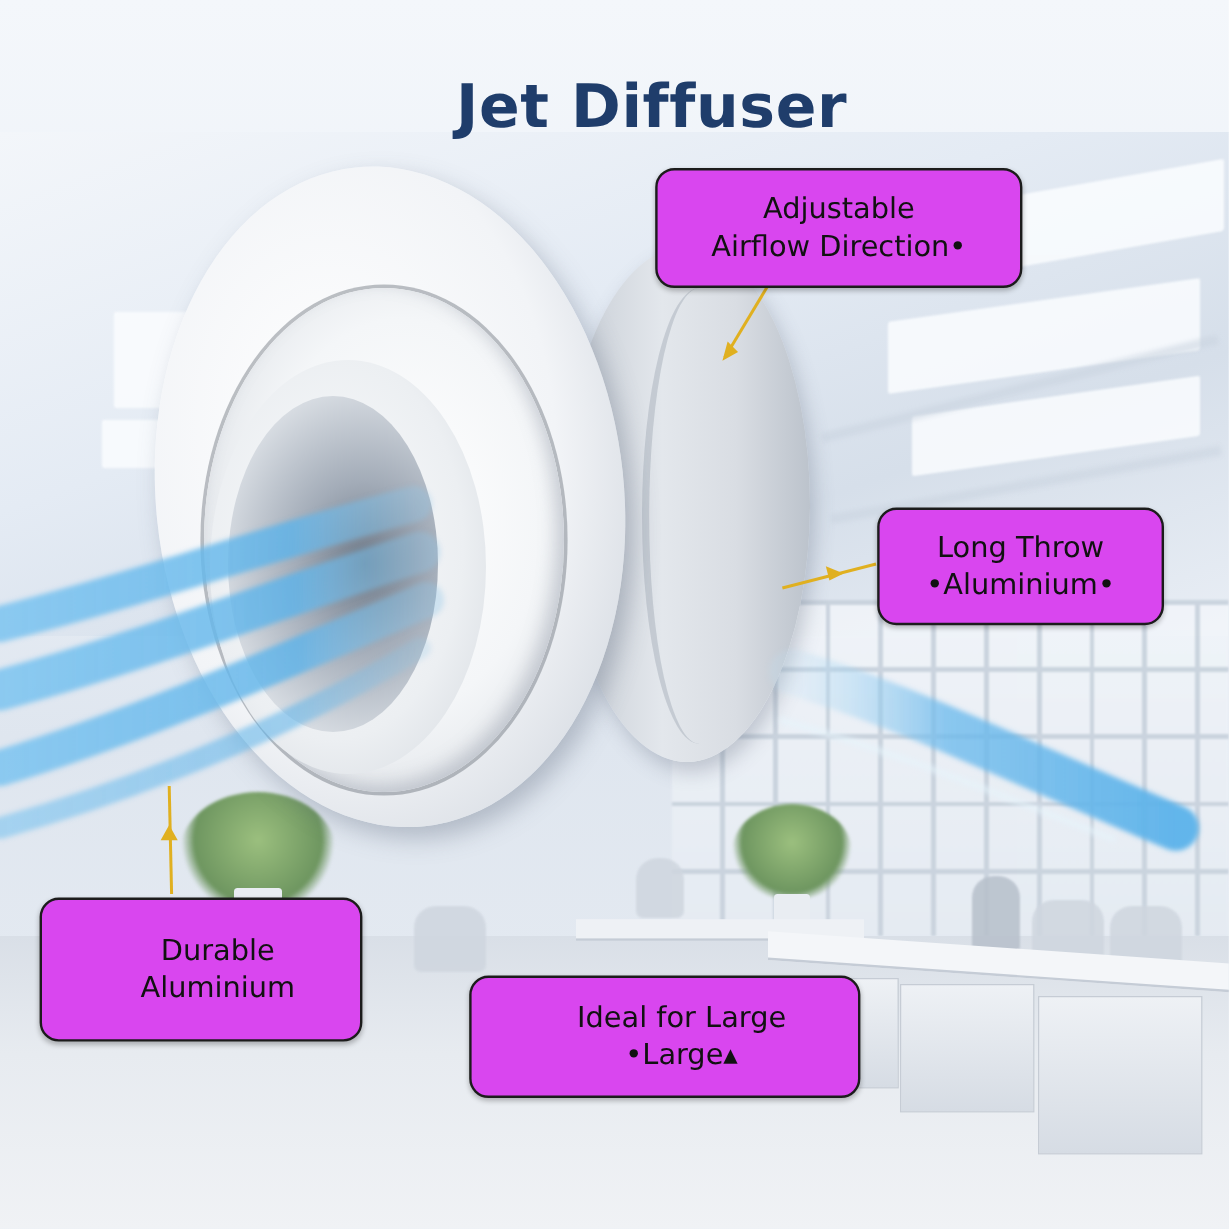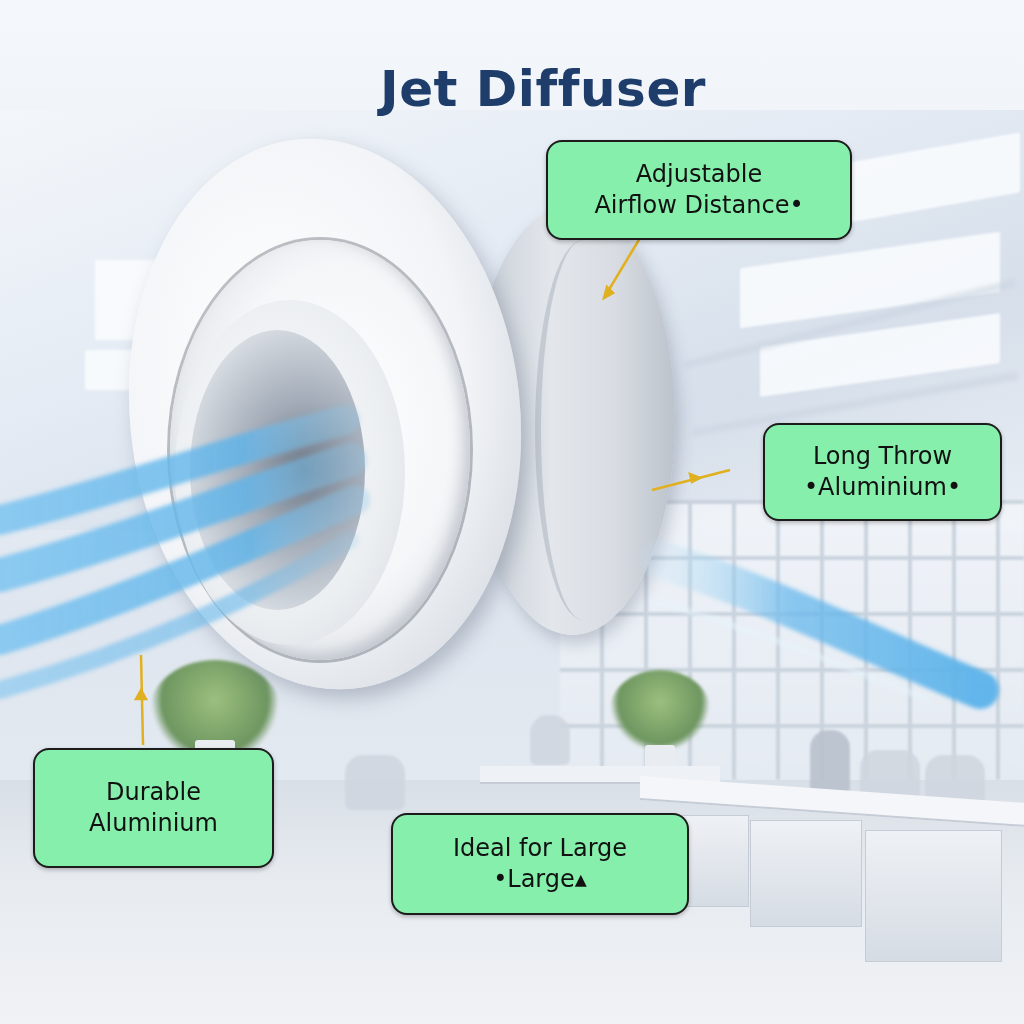--- a/index.html
+++ b/index.html
@@ -42,21 +42,21 @@
     background:radial-gradient(ellipse at 45% 45%,#fafbfc 0%,#eceff2 60%,#d3d8de 100%);}
   .nozzle-hole{position:absolute;left:190px;top:330px;width:175px;height:280px;border-radius:50%;
     background:radial-gradient(ellipse at 65% 50%,#6f7a88 0%,#a3acb8 35%,#d7dce2 75%,#eef0f3 100%);}
   
   .air{position:absolute;inset:0;pointer-events:none;}
   
   .title{position:absolute;left:0;top:26px;width:1024px;text-align:center;
     font-family:"DejaVu Sans","Liberation Sans",sans-serif;font-weight:bold;font-size:50px;
     color:#1f3d6b;letter-spacing:0.5px;margin-left:31px;}
   
-  .callout{position:absolute;background:#86efac;border:2px solid #1c1c1c;border-radius:16px;
+  .callout{position:absolute;background:#d946ef;border:2px solid #1c1c1c;border-radius:16px;
     box-shadow:0 2px 4px rgba(0,0,0,.25);display:flex;flex-direction:column;
     align-items:center;justify-content:center;text-align:center;color:#111;
     font-family:"DejaVu Sans","Liberation Sans",sans-serif;font-size:24px;line-height:31px;}
   .callout span{display:block;white-space:nowrap;}
   .pointer{position:absolute;inset:0;pointer-events:none;}
 </style>
 </head>
 <body>
 
 <div class="scene">
@@ -129,29 +129,29 @@
     <path d="M604,298 l3,-11 l6,6 z"></path>
     <path d="M730,470 L652,490" fill="none"></path>
     <path d="M700,478 l-10,-4 l2,8 z"></path>
     <path d="M143,745 L141,655" fill="none"></path>
     <path d="M141,690 l-5,9 l10,0 z"></path>
   </g>
 </svg>
 
 <div class="callout" style="left:546px;top:140px;width:302px;height:96px;">
   <span>Adjustable</span>
-  <span>Airflow Distance•</span>
+  <span>Airflow Direction•</span>
 </div>
 
-<div class="callout" style="left:731px;top:423px;width:235px;height:94px;margin-left:32px;">
+<div class="callout" style="left:731px;top:423px;width:235px;height:94px;">
   <span>Long Throw</span>
   <span>•Aluminium•</span>
 </div>
 
-<div class="callout" style="left:33px;top:748px;width:237px;height:116px;">
+<div class="callout" style="left:33px;top:748px;width:237px;height:116px;padding-left:28px;">
   <span>Durable</span>
   <span>Aluminium</span>
 </div>
 
-<div class="callout" style="left:391px;top:813px;width:294px;height:98px;">
+<div class="callout" style="left:391px;top:813px;width:294px;height:98px;padding-left:28px;">
   <span>Ideal for Large</span>
   <span>•Large▴</span>
 </div>
 
 </body></html>

